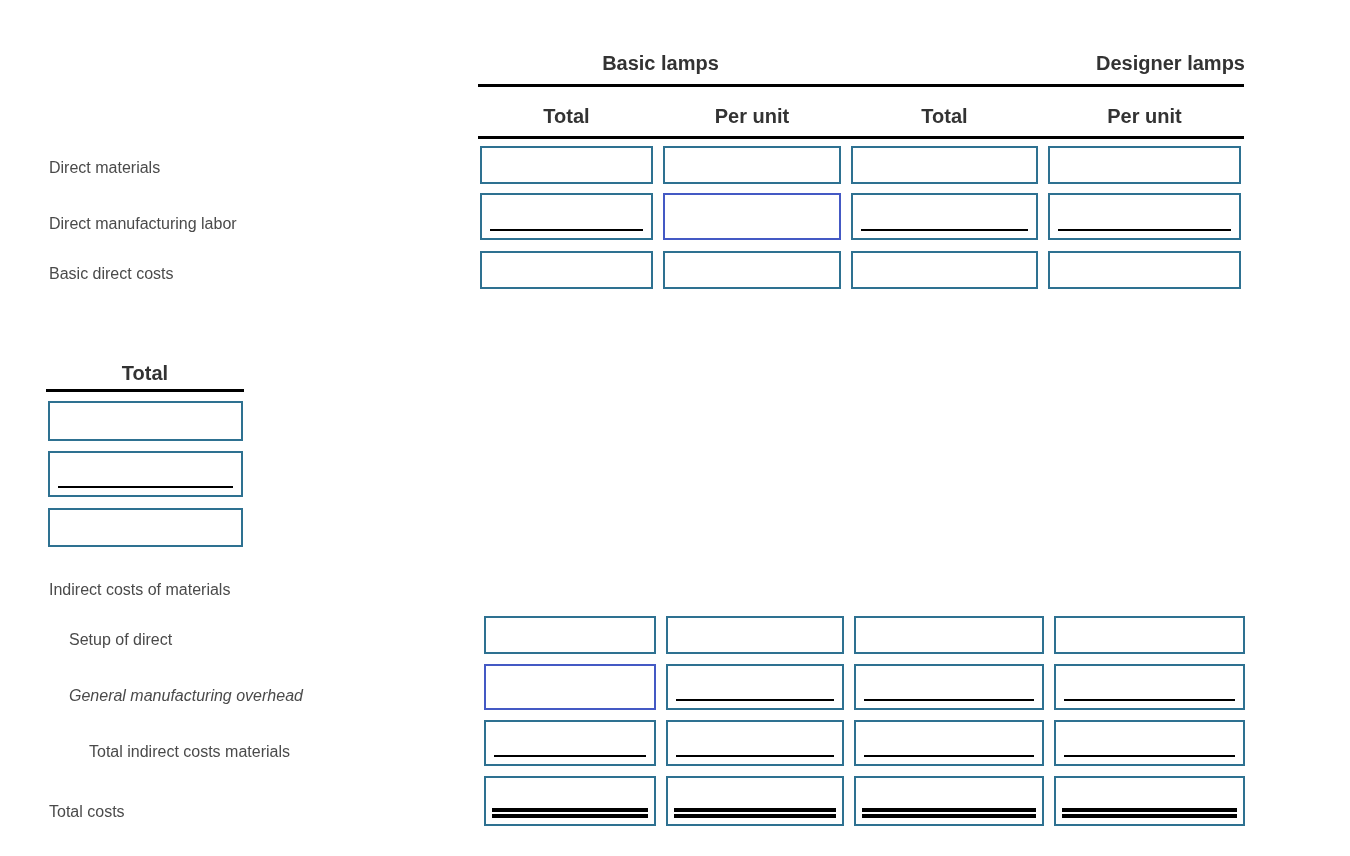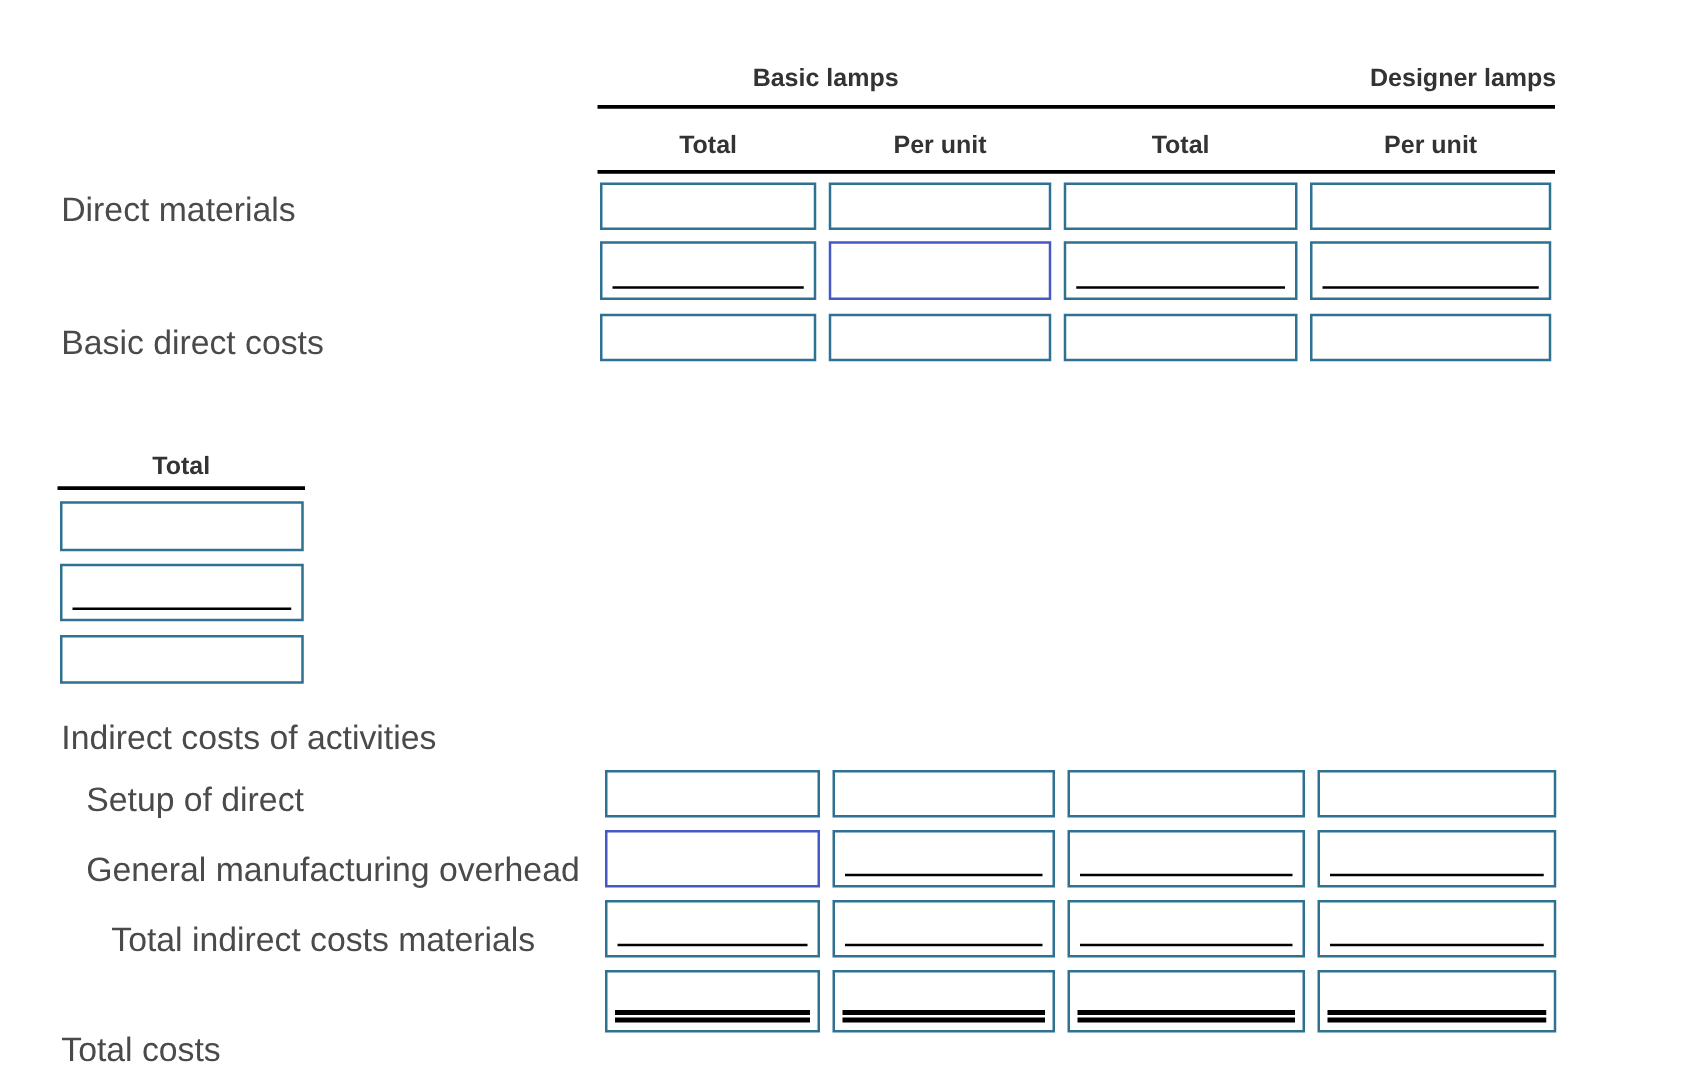--- a/index.html
+++ b/index.html
@@ -1,20 +1,20 @@
 <!DOCTYPE html>
 <html><head>
 <meta charset="utf-8">
 <style>
   html,body{margin:0;padding:0;background:#ffffff;}
   #screen{
     position:relative;width:1350px;height:856px;background:#ffffff;overflow:hidden;
     font-family:"Liberation Sans", sans-serif;color:#4a4a4a;margin-left:16px;
   }
-  .lbl{position:absolute;font-size:27px;line-height:24px;color:#4a4a4a;white-space:nowrap;}
+  .lbl{position:absolute;font-size:16px;line-height:24px;color:#4a4a4a;white-space:nowrap;}
   .hdr{position:absolute;font-size:20px;line-height:26px;font-weight:bold;color:#333333;text-align:center;white-space:nowrap;}
   .rule{position:absolute;height:3px;background:#000000;}
   input.cell{
     position:absolute;box-sizing:border-box;border:2px solid #2e7191;background:#ffffff;
     padding:0 8px;font-size:18px;font-family:"Liberation Sans",sans-serif;color:#222;outline:none;
   }
   input.cell.focused{border-color:#4459c4;}
   input.cell.underline{
     background-image:linear-gradient(#000,#000);
     background-repeat:no-repeat;
@@ -47,20 +47,21 @@
   <div class="hdr" style="left:835px;top:50px;width:394px;text-align:right;">Designer lamps</div>
   <div class="rule" style="left:462px;top:84px;width:766px;"></div>
 
   <div class="hdr c1t" style="top:103px;">Total</div>
   <div class="hdr c2t" style="top:103px;">Per unit</div>
   <div class="hdr c3t" style="top:103px;">Total</div>
   <div class="hdr c4t" style="top:103px;">Per unit</div>
   <div class="rule" style="left:462px;top:136px;width:766px;"></div>
 
   <div class="lbl" style="left:33px;top:156px;">Direct materials</div>
+  <div class="lbl" style="left:33px;top:212px;">Direct manufacturing labor</div>
   <div class="lbl" style="left:33px;top:262px;">Basic direct costs</div>
 
   <input type="text" class="cell c1t r1" style="">
   <input type="text" class="cell c2t r1" style="">
   <input type="text" class="cell c3t r1" style="">
   <input type="text" class="cell c4t r1" style="">
 
   <input type="text" class="cell underline c1t r2" style="">
   <input type="text" class="cell focused c2t r2" style="">
   <input type="text" class="cell underline c3t r2" style="">
@@ -70,25 +71,25 @@
   <input type="text" class="cell c2t r3" style="">
   <input type="text" class="cell c3t r3" style="">
   <input type="text" class="cell c4t r3" style="">
 
   <div class="hdr" style="left:30px;top:360px;width:198px;">Total</div>
   <div class="rule" style="left:30px;top:389px;width:198px;"></div>
   <input type="text" class="cell m1" style="">
   <input type="text" class="cell underline m2" style="">
   <input type="text" class="cell m3" style="">
 
-  <div class="lbl" style="left:33px;top:578px;">Indirect costs of activities</div>
+  <div class="lbl" style="left:33px;top:578px;">Indirect costs of materials</div>
   <div class="lbl" style="left:53px;top:628px;">Setup of direct</div>
-  <div class="lbl" style="left:53px;top:684px;">General manufacturing overhead</div>
+  <div class="lbl" style="left:53px;top:684px;font-style:italic;">General manufacturing overhead</div>
   <div class="lbl" style="left:73px;top:740px;">Total indirect costs materials</div>
-  <div class="lbl" style="left:33px;top:828px;">Total costs</div>
+  <div class="lbl" style="left:33px;top:800px;">Total costs</div>
 
   <input type="text" class="cell c1b r4" style="">
   <input type="text" class="cell c2b r4" style="">
   <input type="text" class="cell c3b r4" style="">
   <input type="text" class="cell c4b r4" style="">
 
   <input type="text" class="cell focused c1b r5" style="">
   <input type="text" class="cell underline c2b r5" style="">
   <input type="text" class="cell underline c3b r5" style="">
   <input type="text" class="cell underline c4b r5" style="">

